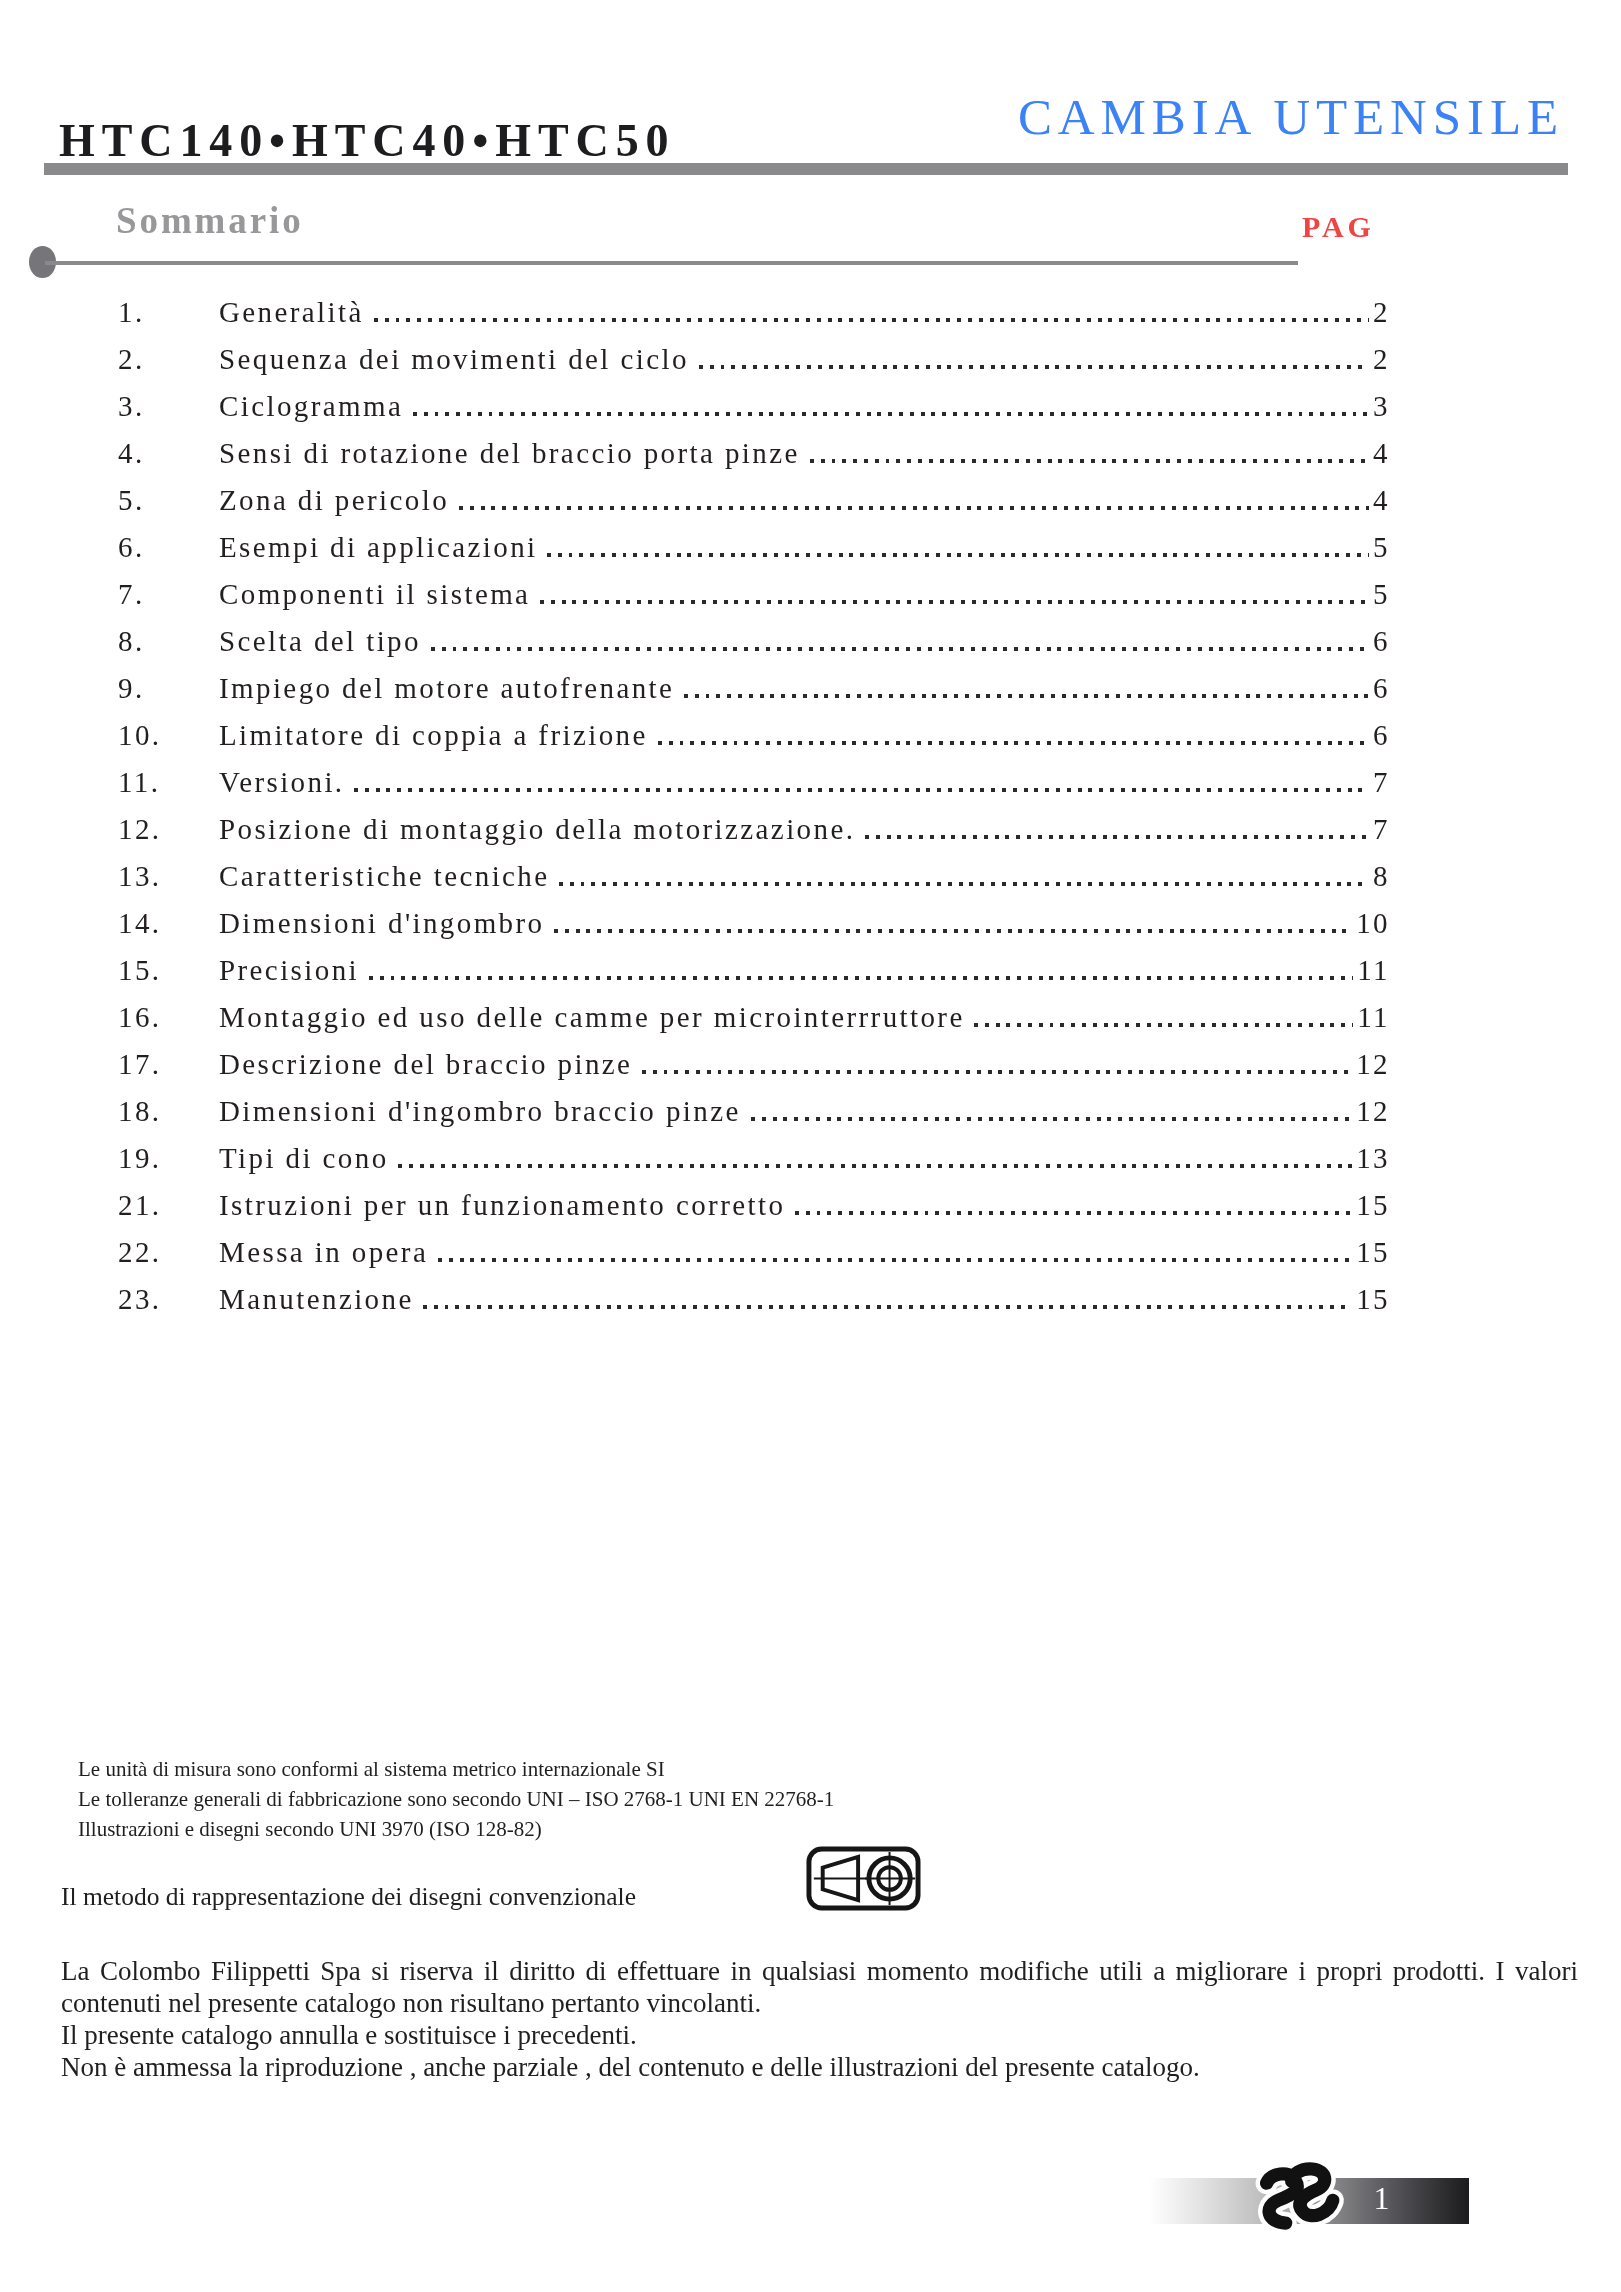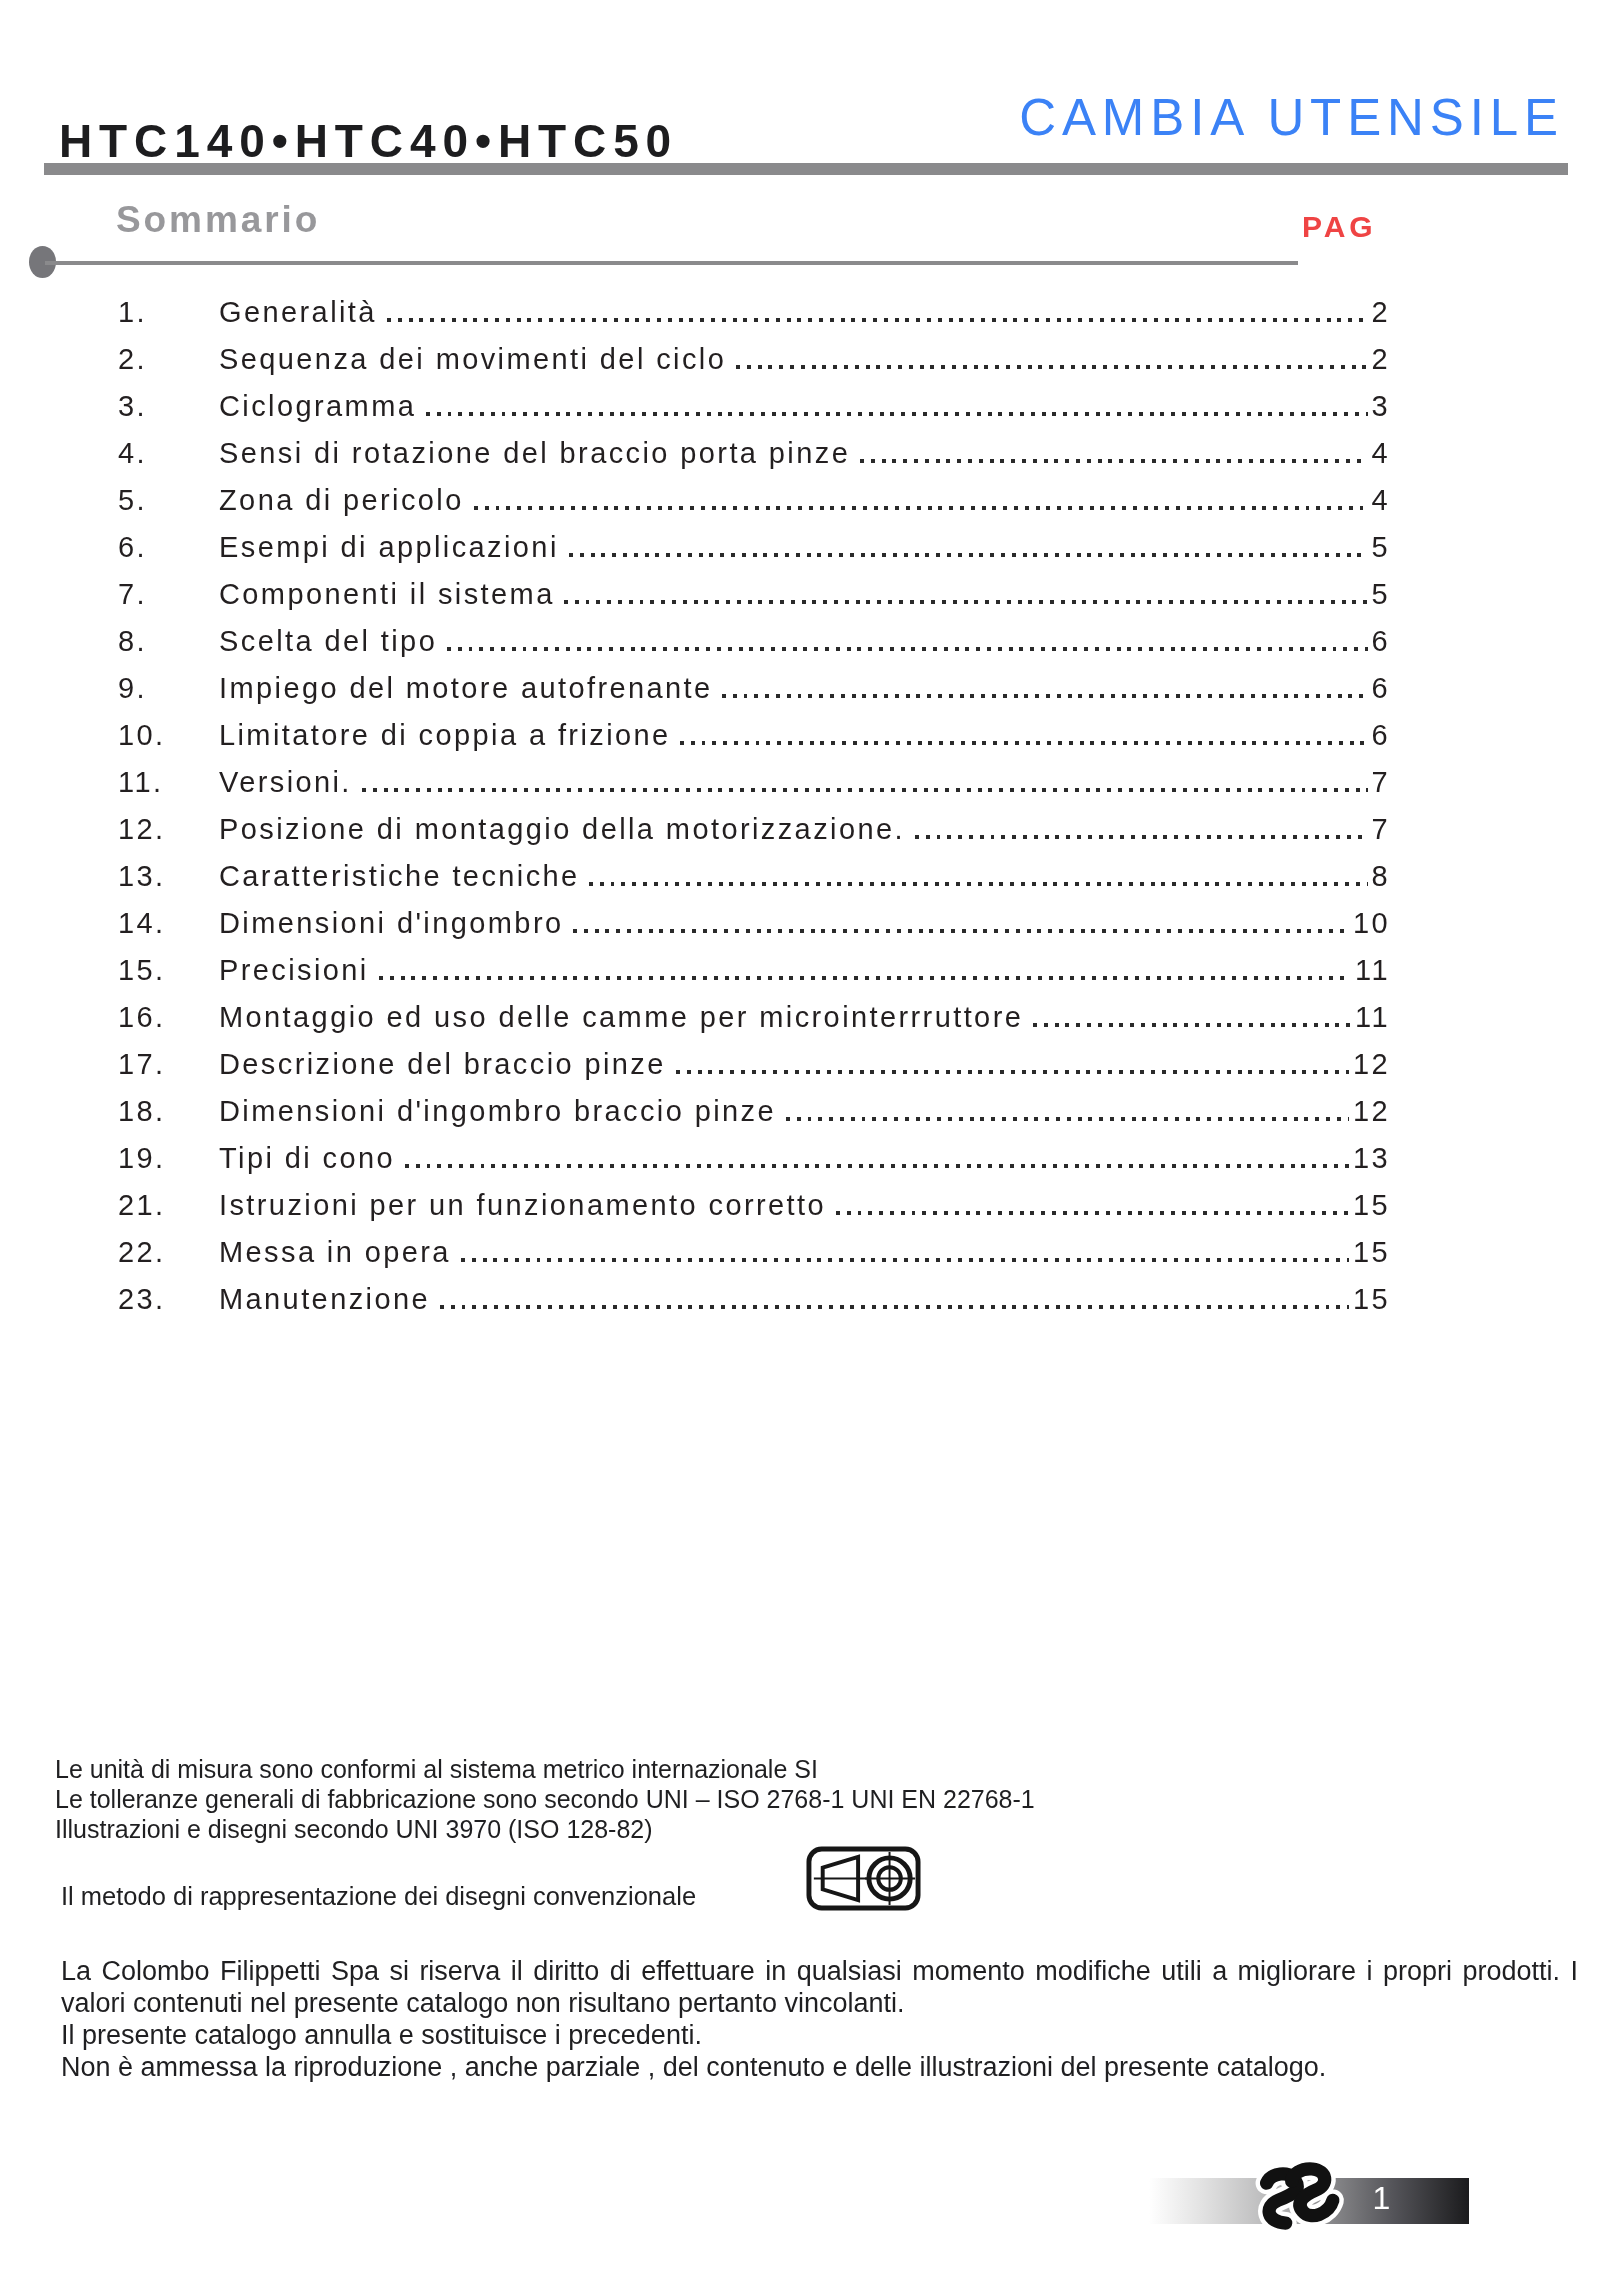--- a/index.html
+++ b/index.html
@@ -1,18 +1,18 @@
 <!DOCTYPE html>
 <html><head>
 <meta charset="utf-8">
 <style>
   html,body{margin:0;padding:0;background:#ffffff;}
   .page{
     position:relative;width:1621px;height:2293px;background:#ffffff;
-    font-family:Liberation Sans, sans-serif;color:#231f20;overflow:hidden;
+    font-family:Liberation Serif, serif;color:#231f20;overflow:hidden;
   }
   
   .brand{position:absolute;left:59px;top:114px;font-size:46px;font-weight:bold;
          letter-spacing:6.9px;color:#1d1d1f;white-space:nowrap;}
   .doc-title{position:absolute;right:57px;top:88px;font-size:51px;font-weight:normal;
          letter-spacing:5.9px;color:#3b82f6;white-space:nowrap;}
   .header-bar{position:absolute;left:44px;top:163px;width:1524px;height:11.8px;background:#8a8a8c;}
   
   .sommario-heading{position:absolute;left:116px;top:199px;font-size:37px;font-weight:bold;
          letter-spacing:2.9px;color:#98989b;}
@@ -22,21 +22,21 @@
   .rule-dot{position:absolute;left:29px;top:246px;width:27.4px;height:32px;background:#76767a;border-radius:50%;}
   
   .toc{position:absolute;left:118px;top:296px;width:1272px;font-size:29px;letter-spacing:2.4px;}
   .toc-row{display:flex;align-items:baseline;height:47px;}
   .toc-num{flex:none;width:101px;}
   .toc-title{flex:none;white-space:nowrap;}
   .toc-leader{flex:1 1 auto;height:3.9px;margin:0 3.9px 1px 9.8px;
       background-image:repeating-linear-gradient(90deg,#2a2a2a 0 3.9px,transparent 3.9px 10.8px);}
   .toc-page{flex:none;}
   
-  .notes{position:absolute;left:55px;top:1754px;font-size:25px;line-height:30px;color:#1f1f21;}
+  .notes{position:absolute;left:78px;top:1754px;font-size:21px;line-height:30px;color:#1f1f21;}
   .method-line{position:absolute;left:61px;top:1882px;font-size:25.5px;color:#1f1f21;}
   .projection-symbol{position:absolute;left:806px;top:1846px;}
   .legal{position:absolute;left:61px;top:1955px;width:1517px;font-size:27px;line-height:32px;color:#1f1f21;}
   .legal p{margin:0;text-align:justify;}
   
   .footer-bar{position:absolute;left:1149px;top:2178px;width:320px;height:46px;
       background:linear-gradient(90deg,#ffffff 0%,#e3e3e3 16%,#b5b5b6 40%,#8e8e90 55%,#55555a 76%,#1b1b1d 100%);}
   .footer-logo{position:absolute;left:1243px;top:2151px;width:118px;height:84px;}
   .footer-page{position:absolute;left:1360px;top:2180px;width:43px;text-align:center;
       font-size:32px;color:#ffffff;}

